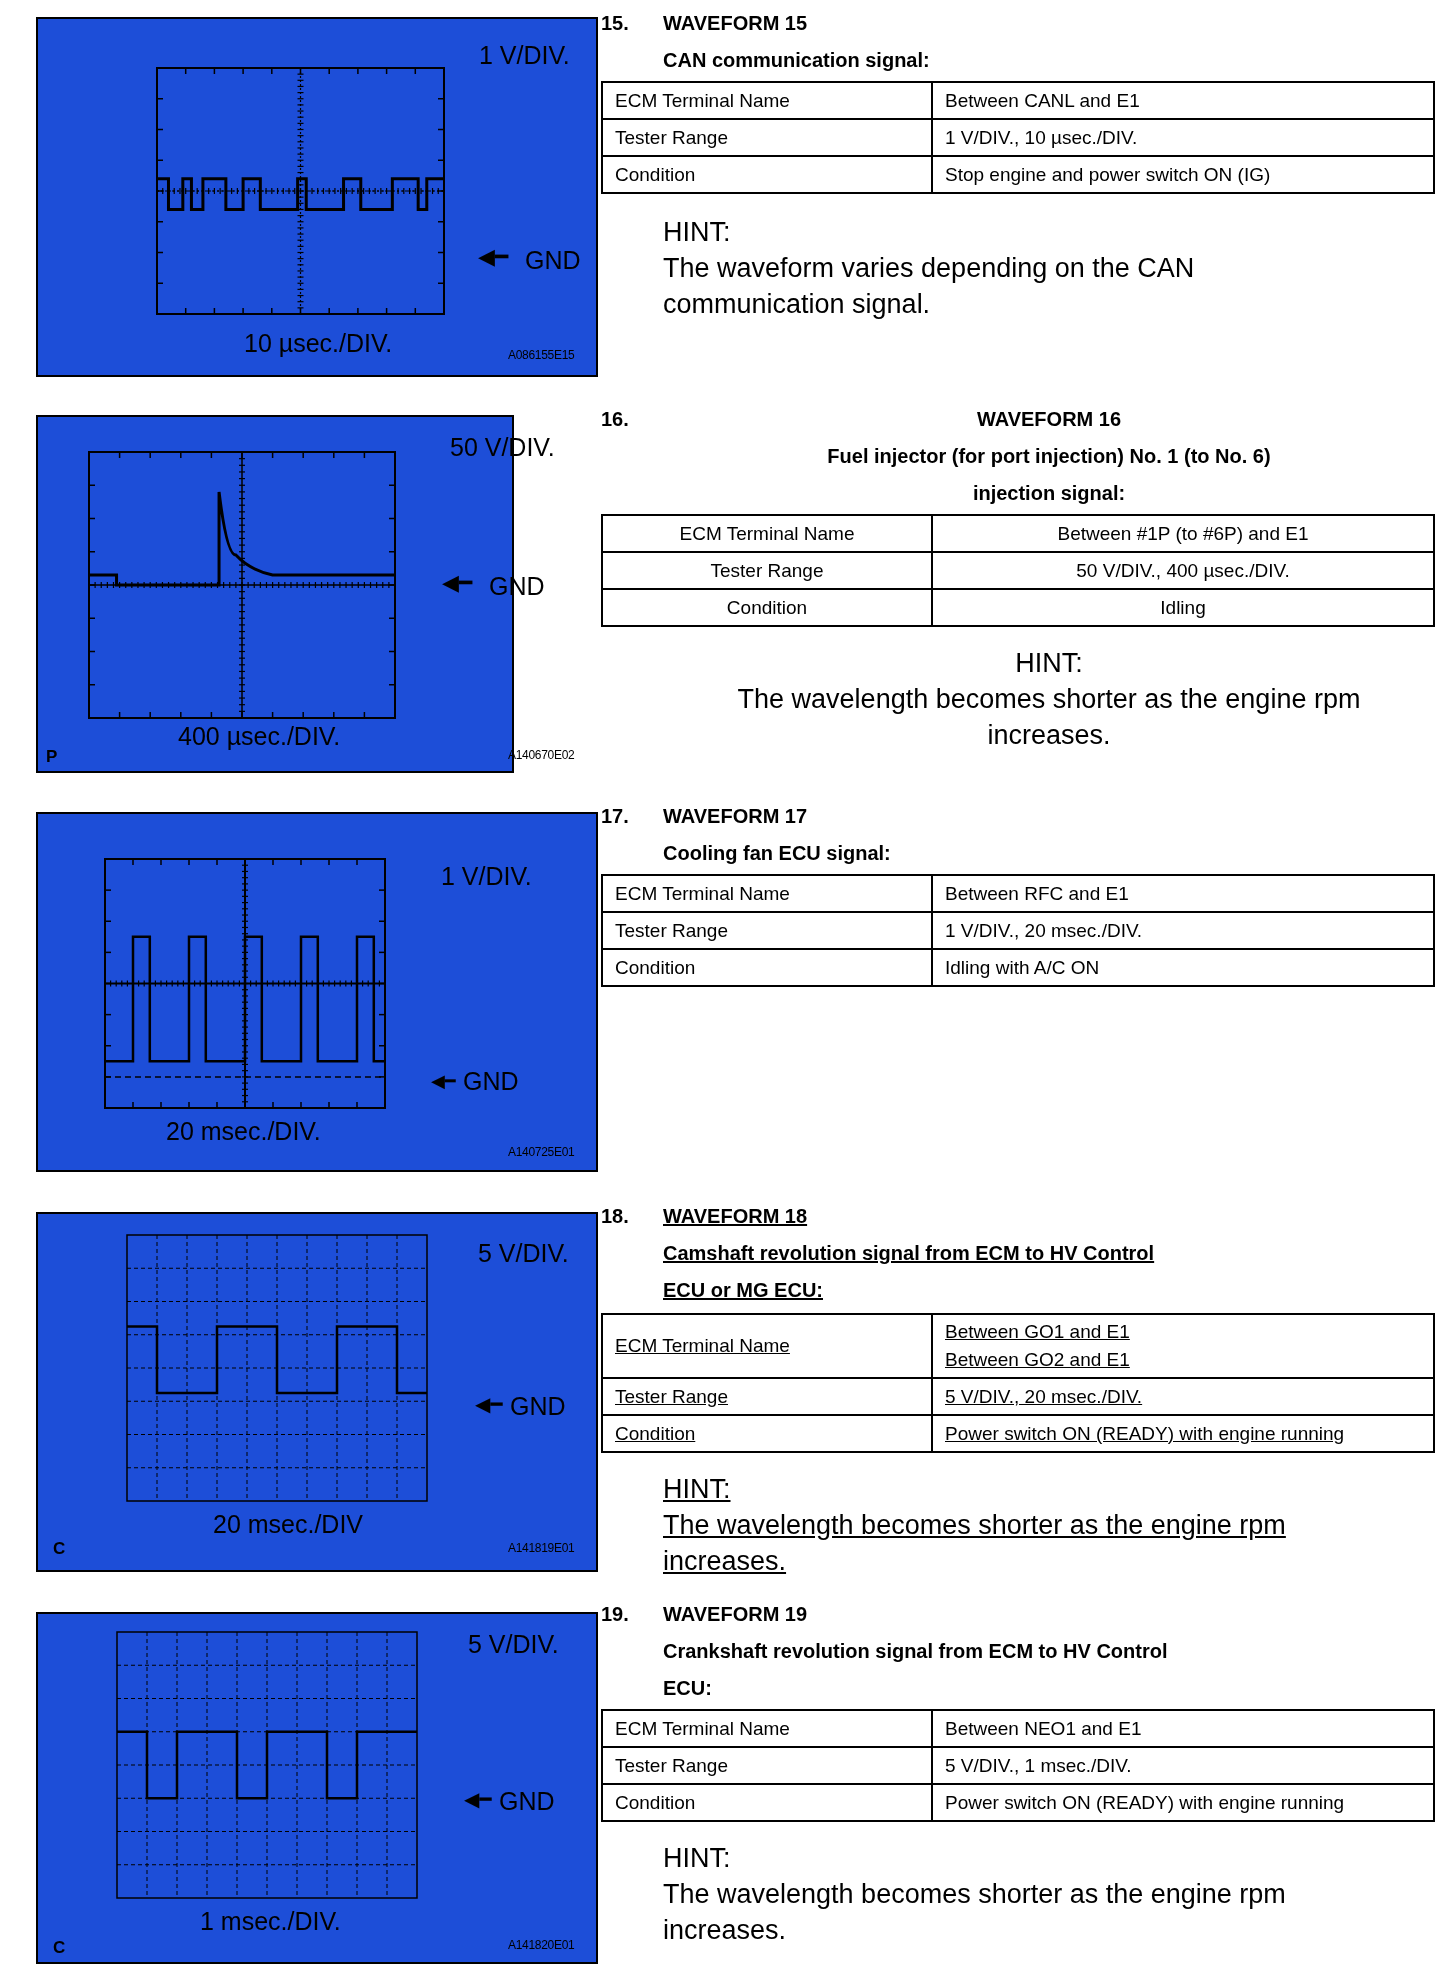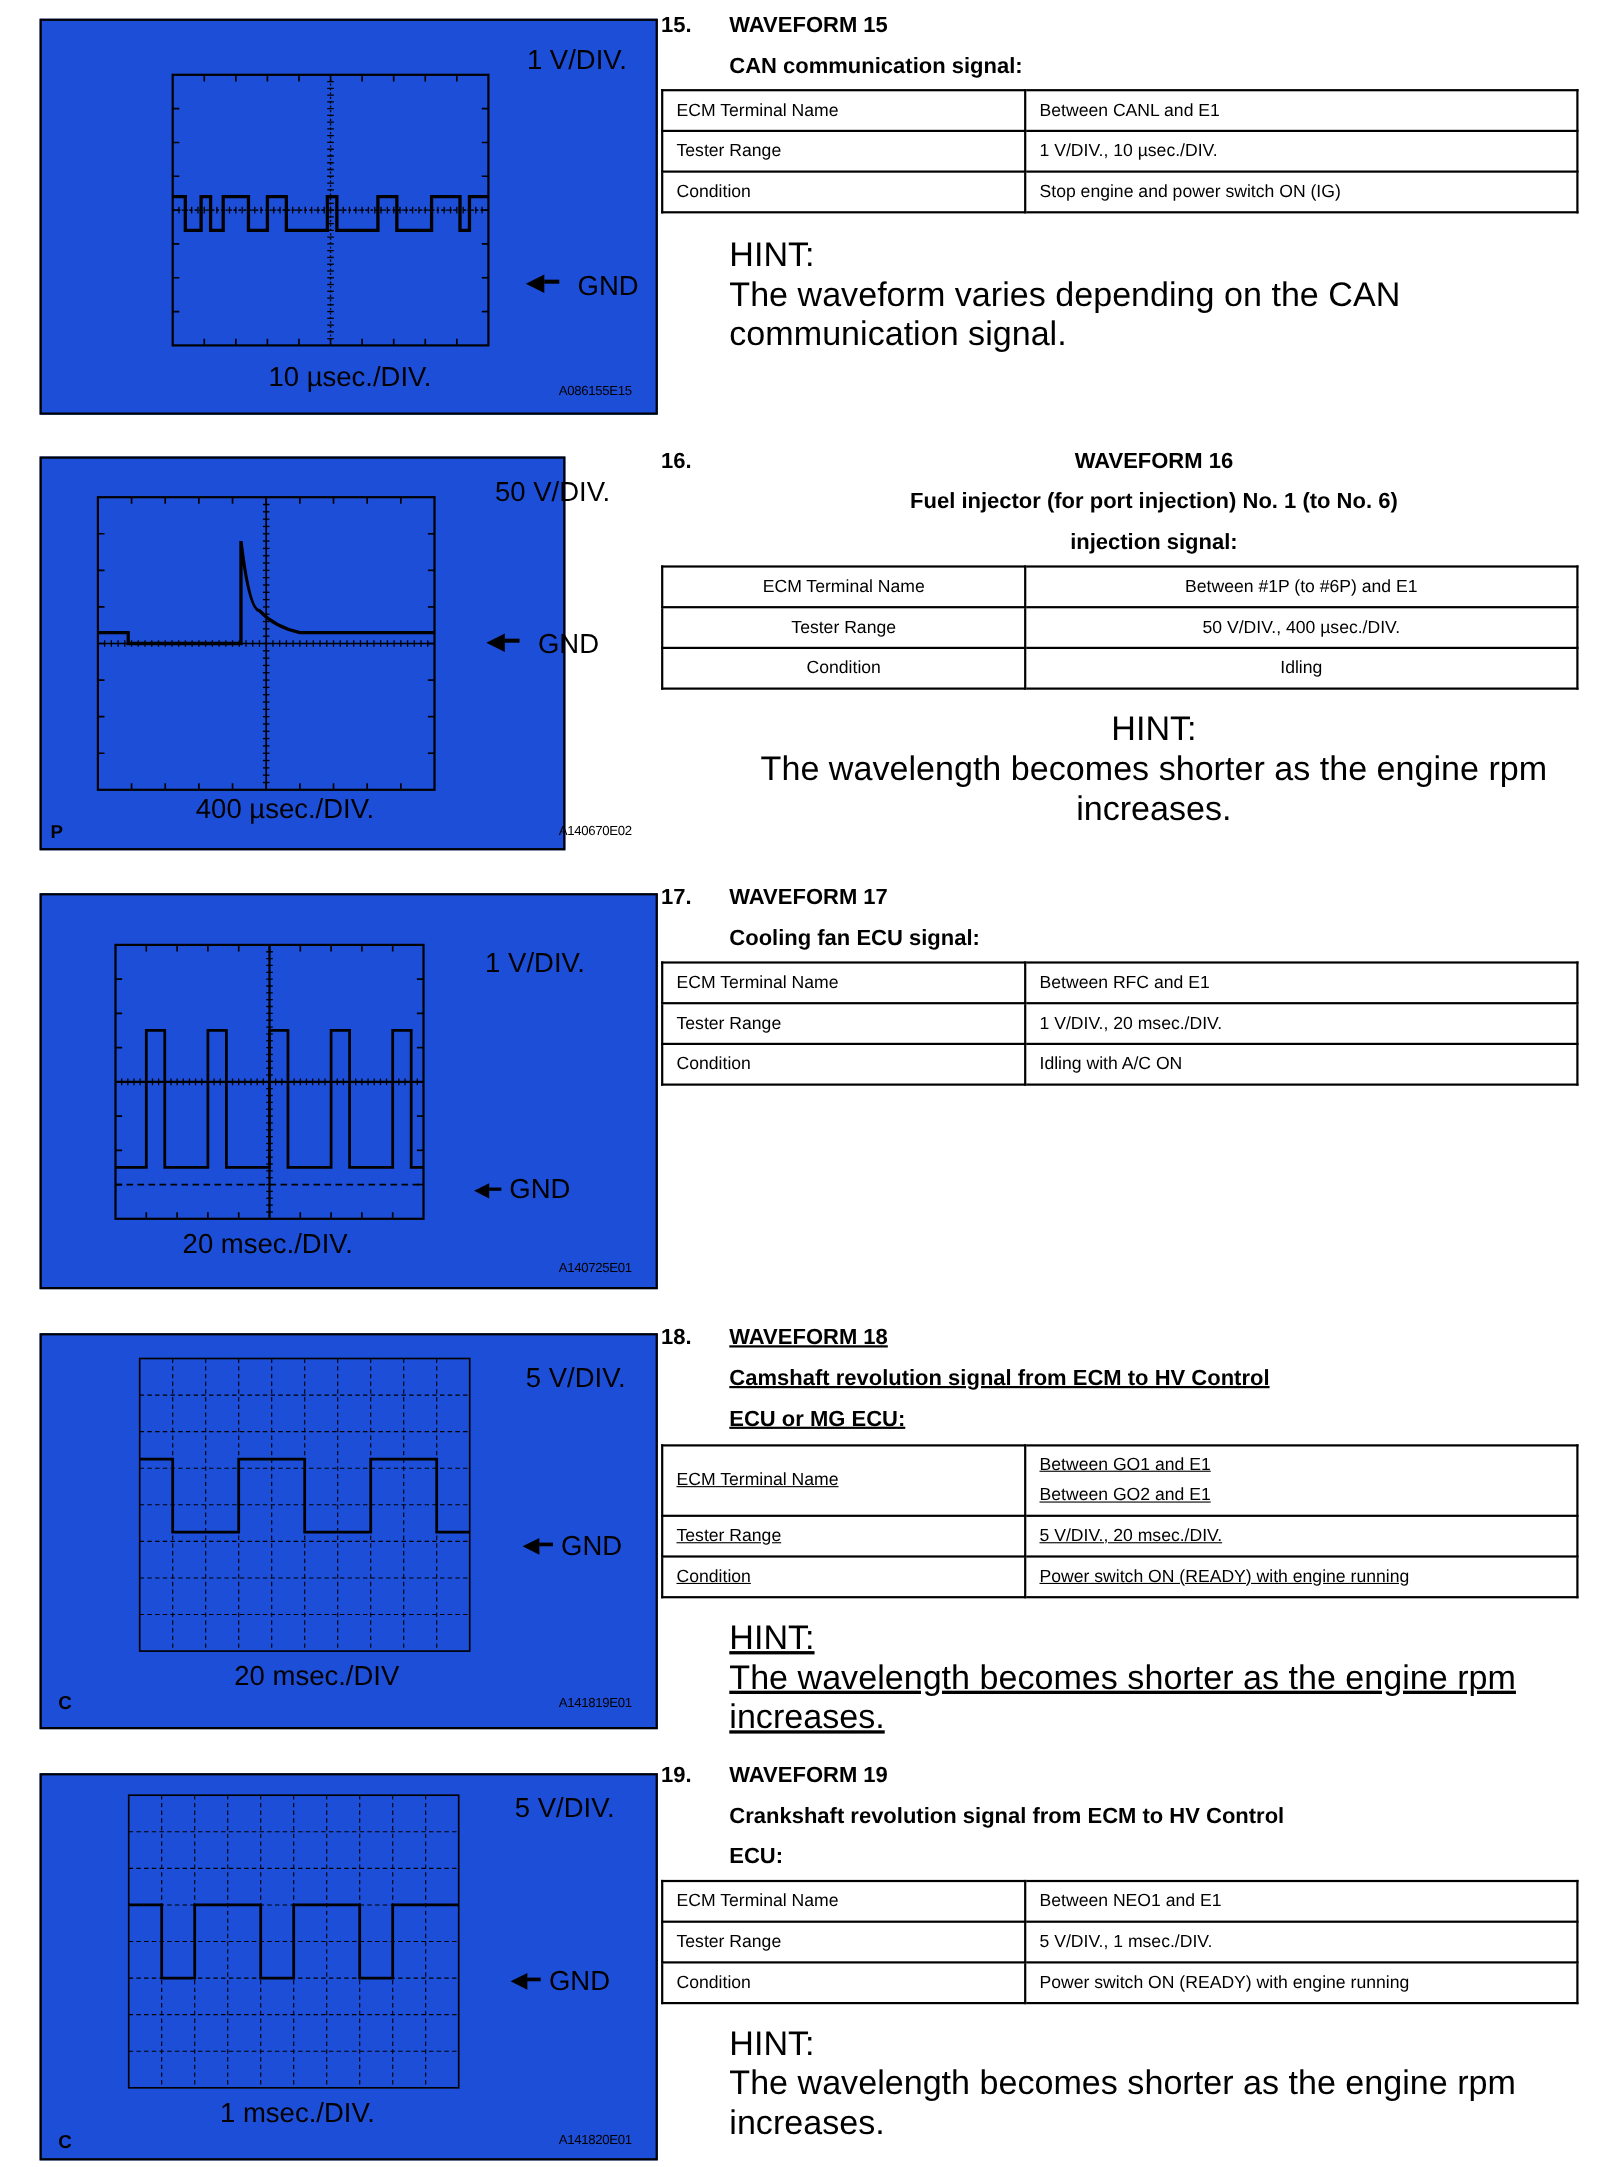--- a/index.html
+++ b/index.html
@@ -10,23 +10,23 @@
   .vdiv, .tdiv, .gnd, .code, .corner { position: absolute; white-space: nowrap; }
   .vdiv { font-size: 25px; }
   .tdiv { font-size: 25px; }
   .gnd  { font-size: 25px; }
   .code { font-size: 12px; letter-spacing: -0.3px; }
   .corner { font-size: 17px; font-weight: bold; }
   .section { position: absolute; left: 601px; width: 834px; }
   .title { font-size: 20px; font-weight: bold; line-height: 37px; position: relative; padding-left: 62px; }
   .title .num { position: absolute; left: 0; top: 0; }
   table.spec { border-collapse: collapse; width: 834px; margin-top: 2px; }
-  table.spec td { border: 2px solid #000; font-size: 16px; padding: 0 12px; height: 35px; vertical-align: middle; }
+  table.spec td { border: 2px solid #000; font-size: 19px; padding: 0 12px; height: 35px; vertical-align: middle; }
   table.spec td.lbl { width: 304px; }
-  .hint { font-size: 31px; line-height: 36px; padding-left: 62px; margin-top: 20px; }
+  .hint { font-size: 27px; line-height: 36px; padding-left: 62px; margin-top: 20px; }
 </style>
 </head>
 <body>
 
 <div class="panel" style="left:12px;top:17px;width:562px;height:360px;">
   <svg width="562" height="360" id="svg15">
       <rect x="119" y="49" width="287" height="246" fill="none" stroke="#000" stroke-width="2"></rect>
       <line x1="262.5" y1="49" x2="262.5" y2="295" stroke="#000" stroke-width="1.2" stroke-dasharray="2 2"></line>
       <line x1="119" y1="172" x2="406" y2="172" stroke="#000" stroke-width="1.2" stroke-dasharray="2 2"></line>
       <line x1="147.7" y1="49" x2="147.7" y2="55" stroke="#000" stroke-width="1.5"></line>

